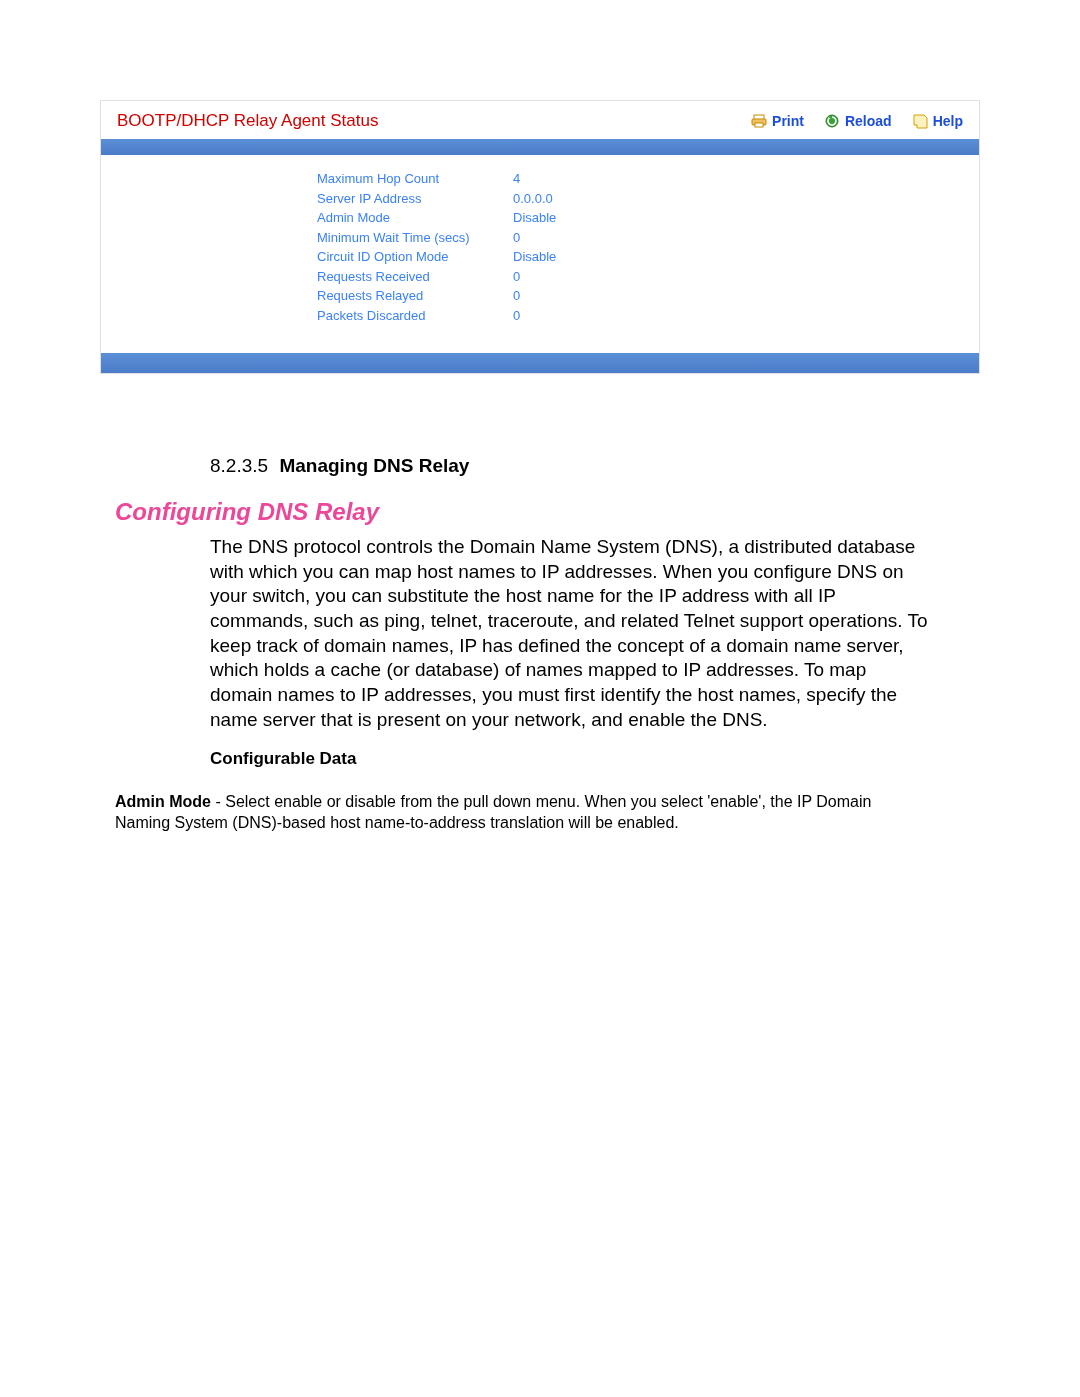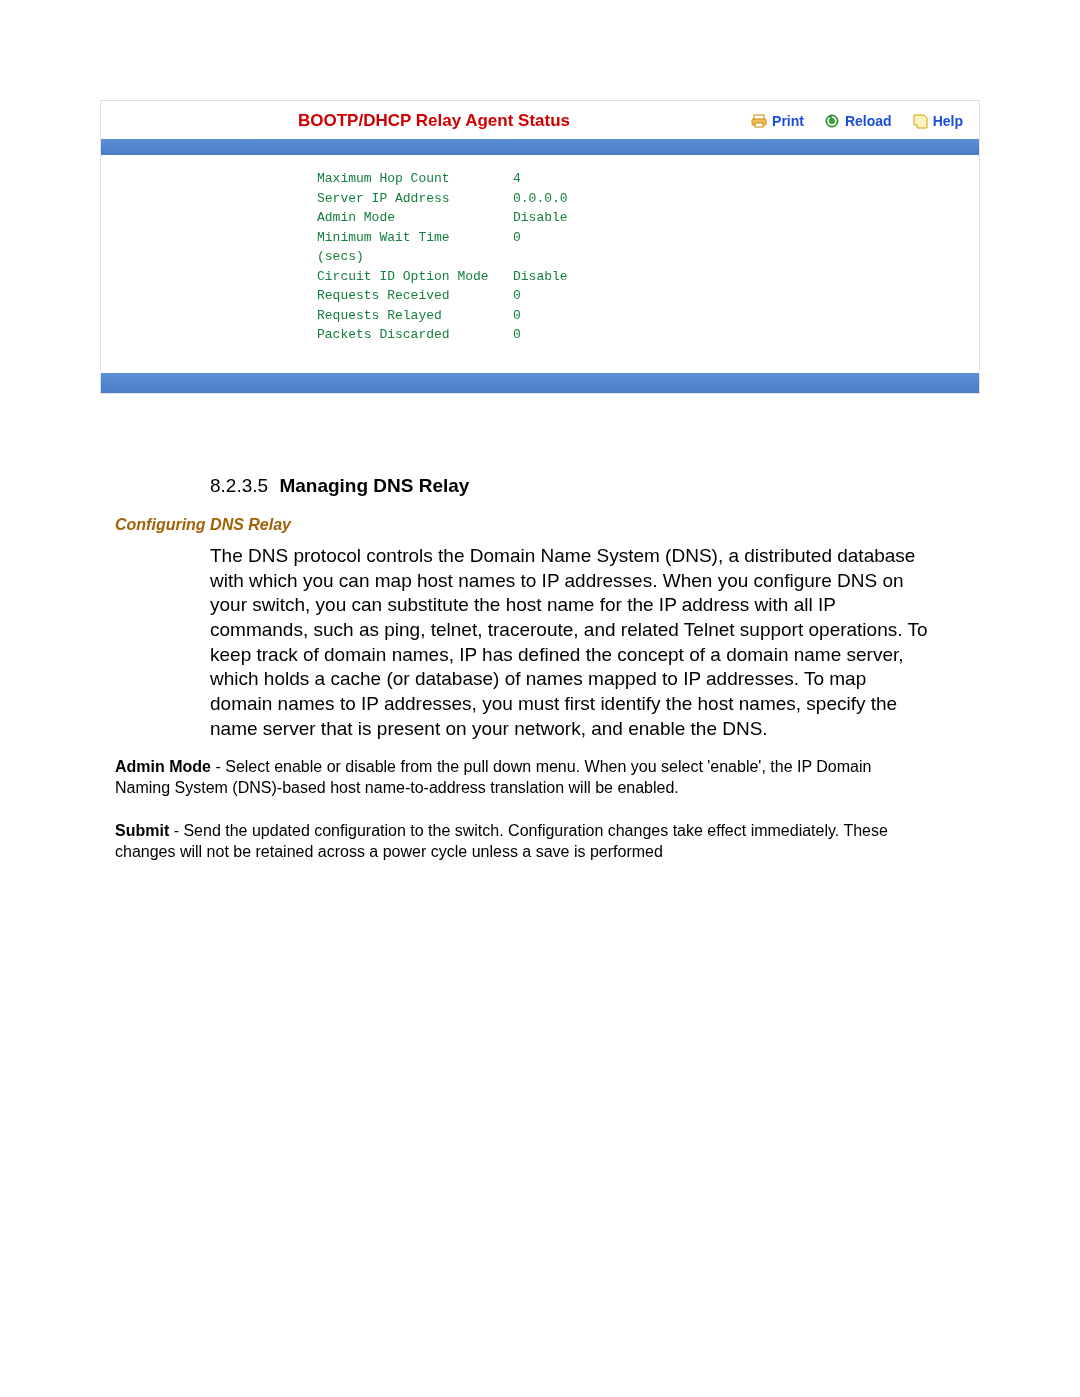--- a/index.html
+++ b/index.html
@@ -20,24 +20,23 @@
     border: 1px solid #e0e0e0;
   }
   .ui-header {
     display: flex;
     align-items: center;
     padding: 10px 16px 8px 16px;
     font-family: Verdana, Arial, sans-serif;
   }
   .ui-title {
     color: #d00000;
-    font-weight: bold;
+    font-weight: normal;
     font-size: 17px;
     flex: 1;
-    text-align: center;
   }
   .ui-actions {
     display: flex;
     gap: 20px;
     align-items: center;
     font-size: 14px;
     font-weight: bold;
     color: #1d4ed8;
   }
   .ui-action {
@@ -52,23 +51,23 @@
     background: linear-gradient(#5b8fd6, #4a7cc8);
   }
   .blue-bar-bottom {
     height: 20px;
     background: linear-gradient(#5b8fd6, #4a7cc8);
   }
   .ui-body {
     padding: 14px 16px 28px 16px;
   }
   .status-table {
-    font-family: Liberation Mono, monospace;
+    font-family: Liberation Sans, sans-serif;
     font-size: 13px;
-    color: #15803d;
+    color: #3b82f6;
   }
   .status-row {
     display: flex;
     gap: 16px;
     line-height: 1.5;
     margin-left: 200px;
   }
   .status-label {
     width: 180px;
   }
@@ -81,24 +80,24 @@
     line-height: 1.3;
   }
   .sec-num-heading {
     font-weight: bold;
     font-size: 19px;
     margin-left: 60px;
     margin-bottom: 17px;
   }
   .sec-num-heading .num { font-weight: normal; margin-right: 6px; }
   .subsec-heading {
-    color: #a16207;
+    color: #ec4899;
     font-style: italic;
     font-weight: bold;
-    font-size: 16px;
+    font-size: 24px;
     margin-left: -35px;
     margin-bottom: 8px;
   }
   .para {
     margin: 0 0 16px 0;
     margin-left: 60px;
   }
   .subhead-bold {
     font-weight: bold;
     font-size: 17px;
@@ -194,26 +193,24 @@
   <div class="doc-body">
     <div class="sec-num-heading">
       <span class="num">8.2.3.5</span>
       <span>Managing DNS Relay</span>
     </div>
 
     <div class="subsec-heading">Configuring DNS Relay</div>
 
     <p class="para">The DNS protocol controls the Domain Name System (DNS), a distributed database with which you can map host names to IP addresses. When you configure DNS on your switch, you can substitute the host name for the IP address with all IP commands, such as ping, telnet, traceroute, and related Telnet support operations. To keep track of domain names, IP has defined the concept of a domain name server, which holds a cache (or database) of names mapped to IP addresses. To map domain names to IP addresses, you must first identify the host names, specify the name server that is present on your network, and enable the DNS.</p>
 
+    <div class="subhead-bold">Configurable Data</div>
 
     <p class="field-para">
       <span class="field-name">Admin Mode</span><span> - Select enable or disable from the pull down menu. When you select 'enable', the IP Domain Naming System (DNS)-based host name-to-address translation will be enabled.</span>
     </p>
 
 
 
-    <p class="field-para">
-      <span class="field-name">Submit</span><span> - Send the updated configuration to the switch. Configuration changes take effect immediately. These changes will not be retained across a power cycle unless a save is performed</span>
-    </p>
   </div>
 
 
 </div>
 
 </body></html>

